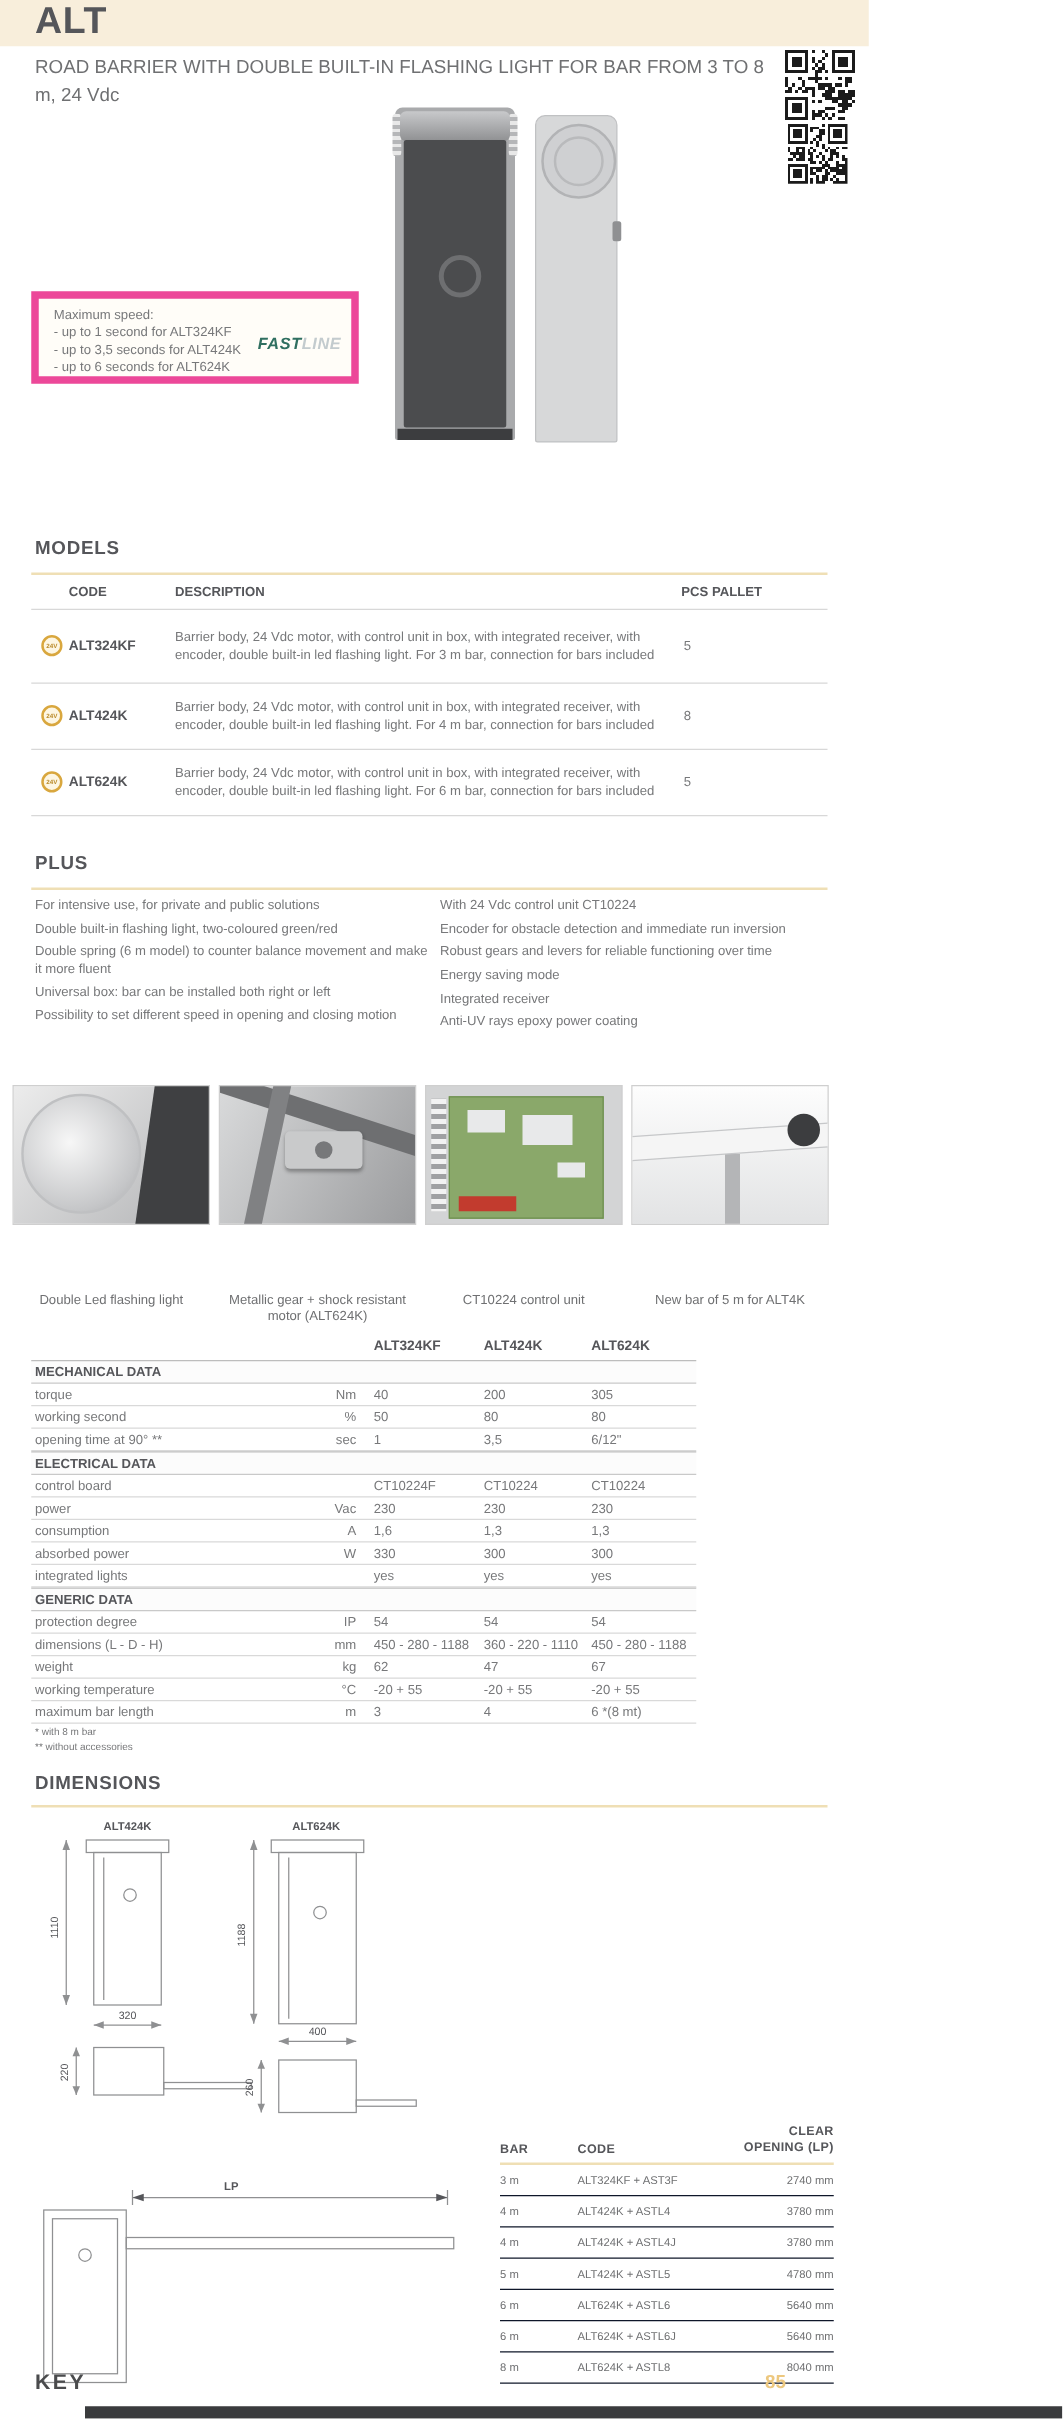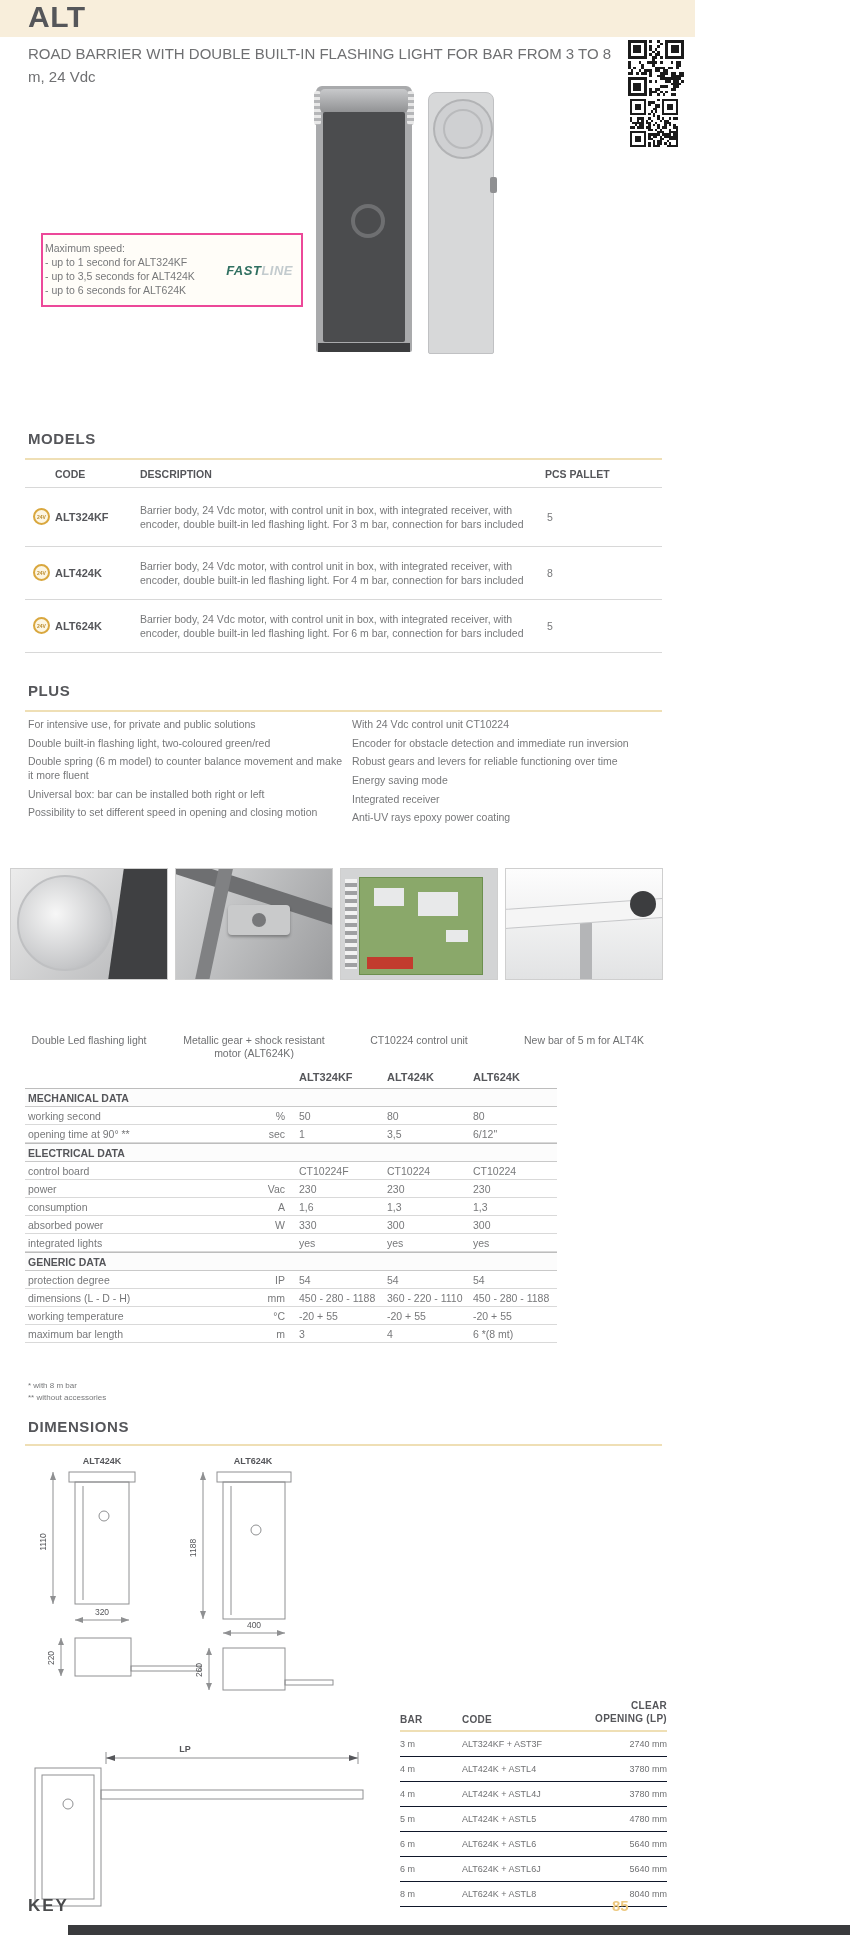--- a/index.html
+++ b/index.html
@@ -22,21 +22,21 @@
   .prod-dark .lampL{left:-2px;} .prod-dark .lampR{right:-2px;}
   .prod-dark .body{position:absolute;left:7px;top:26px;right:7px;bottom:10px;background:#4b4c4e;border-radius:2px;}
   .prod-dark .ring{position:absolute;left:50%;top:118px;width:26px;height:26px;margin-left:-13px;border:4px solid #6e6f71;border-radius:50%;}
   .prod-dark .base{position:absolute;left:2px;right:2px;bottom:0px;height:9px;background:#3c3d3f;}
   .prod-light{position:absolute;left:428px;top:92px;width:64px;height:260px;background:#d7d8d9;border:1px solid #c0c1c3;border-radius:8px 8px 2px 2px;}
   .prod-light .lamp{position:absolute;left:50%;top:6px;width:56px;height:56px;margin-left:-28px;border-radius:50%;background:#cfd0d2;border:2px solid #b2b3b5;}
   .prod-light .lamp:before{content:"";position:absolute;left:8px;top:8px;right:8px;bottom:8px;border:2px solid #b9babc;border-radius:50%;}
   .prod-light .handle{position:absolute;right:-4px;top:84px;width:7px;height:16px;background:#8f9092;border-radius:2px;}
 
   
-  .speed-box{position:absolute;left:41px;top:233px;width:262px;height:74px;border:2px solid #ec4899;background:#fffdf8;box-sizing:border-box;padding:7px 2px;}
+  .speed-box{position:absolute;left:25px;top:233px;width:262px;height:74px;border:6px solid #ec4899;background:#fffdf8;box-sizing:border-box;padding:7px 12px;}
   .speed-box .t{font-size:10.5px;color:#77787a;line-height:1.32;}
   .fastline{position:absolute;right:8px;top:28px;font-style:italic;font-weight:bold;font-size:13px;letter-spacing:.5px;}
   .fastline .fast{color:#2f6f60;} .fastline .line{color:#c3cbce;}
 
   
   .sec-head{position:absolute;font-size:15px;font-weight:bold;color:#55565a;letter-spacing:.6px;}
   .rule{position:absolute;height:2px;background:#efdfb5;}
 
   
   .m-hrow{position:absolute;left:25px;top:468px;width:637px;height:19px;font-size:10.5px;font-weight:bold;color:#55565a;}
@@ -673,20 +673,27 @@
     </div>
 
     <div class="trow tsec">
         <span class="tl">MECHANICAL DATA</span>
         <span></span>
         <span></span>
         <span></span>
         <span></span>
       </div>
     <div class="trow">
+        <span class="tl">torque</span>
+        <span class="tu">Nm</span>
+        <span class="tv">40</span>
+        <span class="tv">200</span>
+        <span class="tv">305</span>
+      </div>
+    <div class="trow">
         <span class="tl">working second</span>
         <span class="tu">%</span>
         <span class="tv">50</span>
         <span class="tv">80</span>
         <span class="tv">80</span>
       </div>
     <div class="trow">
         <span class="tl">opening time at 90° **</span>
         <span class="tu">sec</span>
         <span class="tv">1</span>
@@ -750,20 +757,27 @@
         <span class="tv">54</span>
         <span class="tv">54</span>
         <span class="tv">54</span>
       </div>
     <div class="trow">
         <span class="tl">dimensions (L - D - H)</span>
         <span class="tu">mm</span>
         <span class="tv">450 - 280 - 1188</span>
         <span class="tv">360 - 220 - 1110</span>
         <span class="tv">450 - 280 - 1188</span>
+      </div>
+    <div class="trow">
+        <span class="tl">weight</span>
+        <span class="tu">kg</span>
+        <span class="tv">62</span>
+        <span class="tv">47</span>
+        <span class="tv">67</span>
       </div>
     <div class="trow">
         <span class="tl">working temperature</span>
         <span class="tu">°C</span>
         <span class="tv">-20 + 55</span>
         <span class="tv">-20 + 55</span>
         <span class="tv">-20 + 55</span>
       </div>
     <div class="trow">
         <span class="tl">maximum bar length</span>

